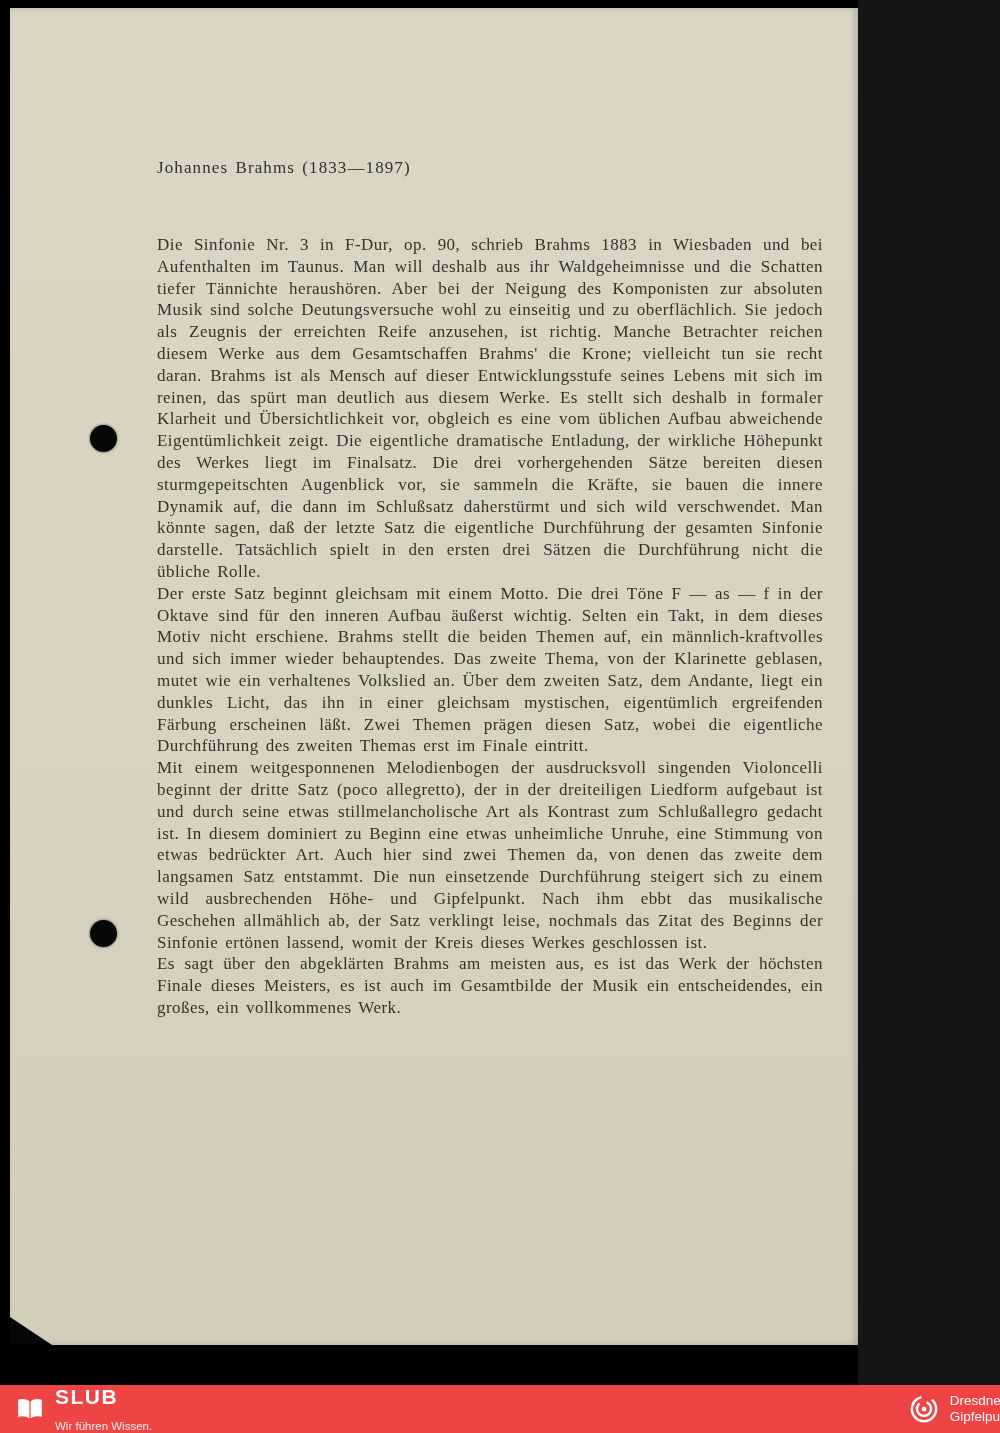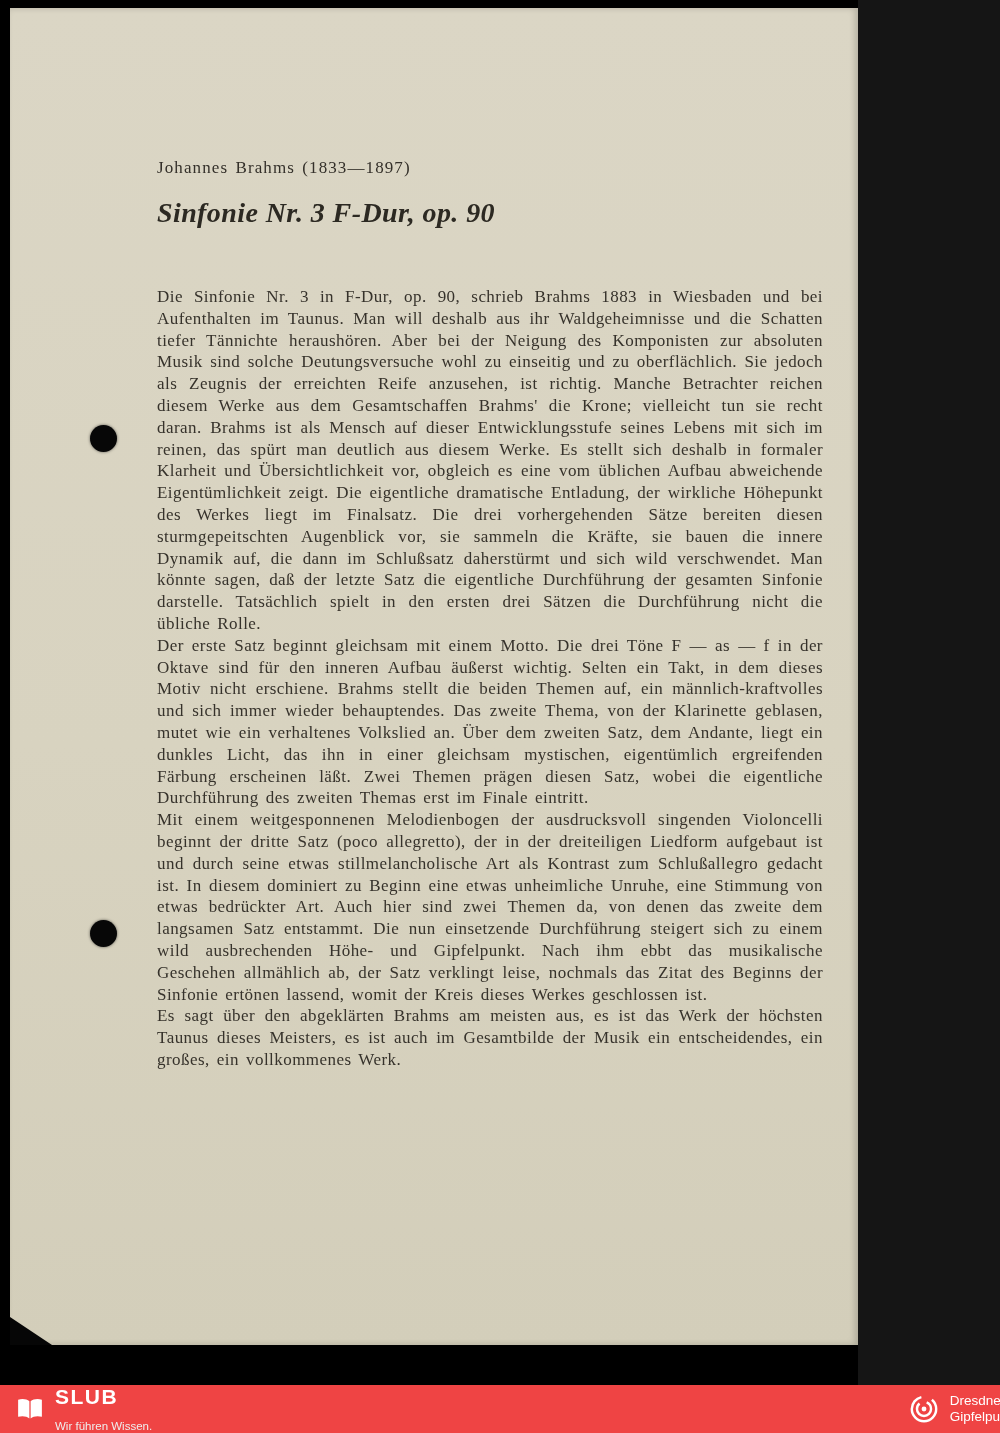--- a/index.html
+++ b/index.html
@@ -175,27 +175,26 @@
   <div class="scan-right"></div>
   <div class="scan-edge-strip"></div>
 
   <div class="page">
     <div class="hole hole-top"></div>
     <div class="hole hole-bottom"></div>
 
     <div class="content">
       <div class="author-line">Johannes Brahms (1833—1897)</div>
 
-      <h1 class="page-title">Sinfonie Nr. 3 F-Dur, op. 90</h1>
 
       <div class="body-text">
           <p class="body-paragraph">Die Sinfonie Nr. 3 in F-Dur, op. 90, schrieb Brahms 1883 in Wiesbaden und bei Aufenthalten im Taunus. Man will deshalb aus ihr Waldgeheimnisse und die Schatten tiefer Tännichte heraushören. Aber bei der Neigung des Komponisten zur absoluten Musik sind solche Deutungsversuche wohl zu einseitig und zu oberflächlich. Sie jedoch als Zeugnis der erreichten Reife anzusehen, ist richtig. Manche Betrachter reichen diesem Werke aus dem Gesamtschaffen Brahms' die Krone; vielleicht tun sie recht daran. Brahms ist als Mensch auf dieser Entwicklungsstufe seines Lebens mit sich im reinen, das spürt man deutlich aus diesem Werke. Es stellt sich deshalb in formaler Klarheit und Übersichtlichkeit vor, obgleich es eine vom üblichen Aufbau abweichende Eigentümlichkeit zeigt. Die eigentliche dramatische Entladung, der wirkliche Höhepunkt des Werkes liegt im Finalsatz. Die drei vorhergehenden Sätze bereiten diesen sturmgepeitschten Augenblick vor, sie sammeln die Kräfte, sie bauen die innere Dynamik auf, die dann im Schlußsatz daherstürmt und sich wild verschwendet. Man könnte sagen, daß der letzte Satz die eigentliche Durchführung der gesamten Sinfonie darstelle. Tatsächlich spielt in den ersten drei Sätzen die Durchführung nicht die übliche Rolle.</p>
           <p class="body-paragraph">Der erste Satz beginnt gleichsam mit einem Motto. Die drei Töne F — as — f in der Oktave sind für den inneren Aufbau äußerst wichtig. Selten ein Takt, in dem dieses Motiv nicht erschiene. Brahms stellt die beiden Themen auf, ein männlich-kraftvolles und sich immer wieder behauptendes. Das zweite Thema, von der Klarinette geblasen, mutet wie ein verhaltenes Volkslied an. Über dem zweiten Satz, dem Andante, liegt ein dunkles Licht, das ihn in einer gleichsam mystischen, eigentümlich ergreifenden Färbung erscheinen läßt. Zwei Themen prägen diesen Satz, wobei die eigentliche Durchführung des zweiten Themas erst im Finale eintritt.</p>
           <p class="body-paragraph">Mit einem weitgesponnenen Melodienbogen der ausdrucksvoll singenden Violoncelli beginnt der dritte Satz (poco allegretto), der in der dreiteiligen Liedform aufgebaut ist und durch seine etwas stillmelancholische Art als Kontrast zum Schlußallegro gedacht ist. In diesem dominiert zu Beginn eine etwas unheimliche Unruhe, eine Stimmung von etwas bedrückter Art. Auch hier sind zwei Themen da, von denen das zweite dem langsamen Satz entstammt. Die nun einsetzende Durchführung steigert sich zu einem wild ausbrechenden Höhe- und Gipfelpunkt. Nach ihm ebbt das musikalische Geschehen allmählich ab, der Satz verklingt leise, nochmals das Zitat des Beginns der Sinfonie ertönen lassend, womit der Kreis dieses Werkes geschlossen ist.</p>
-          <p class="body-paragraph">Es sagt über den abgeklärten Brahms am meisten aus, es ist das Werk der höchsten Taunus dieses Meisters, es ist auch im Gesamtbilde der Musik ein entscheidendes, ein großes, ein vollkommenes Werk.</p>
+          <p class="body-paragraph">Es sagt über den abgeklärten Brahms am meisten aus, es ist das Werk der höchsten Finale dieses Meisters, es ist auch im Gesamtbilde der Musik ein entscheidendes, ein großes, ein vollkommenes Werk.</p>
         </div>
     </div>
 
     <div class="corner-cut"></div>
   </div>
 
   <footer class="footer-bar">
     <a class="slub-brand">
       <span class="slub-book">
         <svg viewBox="0 0 24 24" width="30" height="30" aria-hidden="true">

